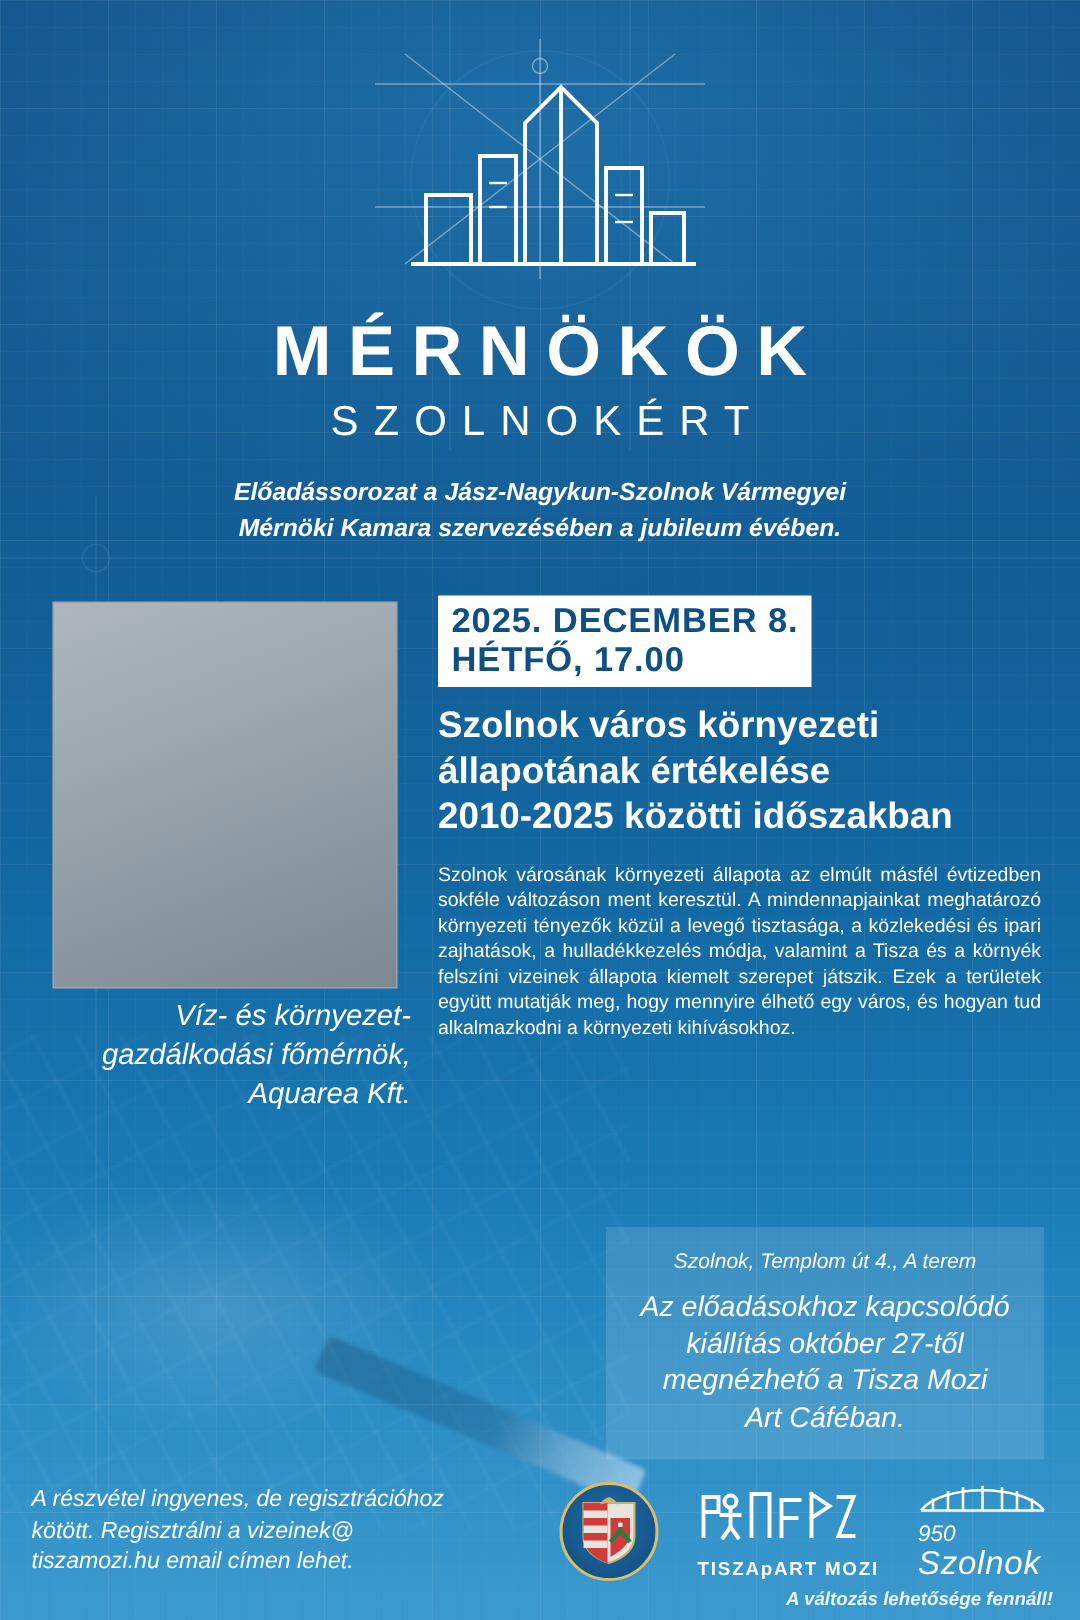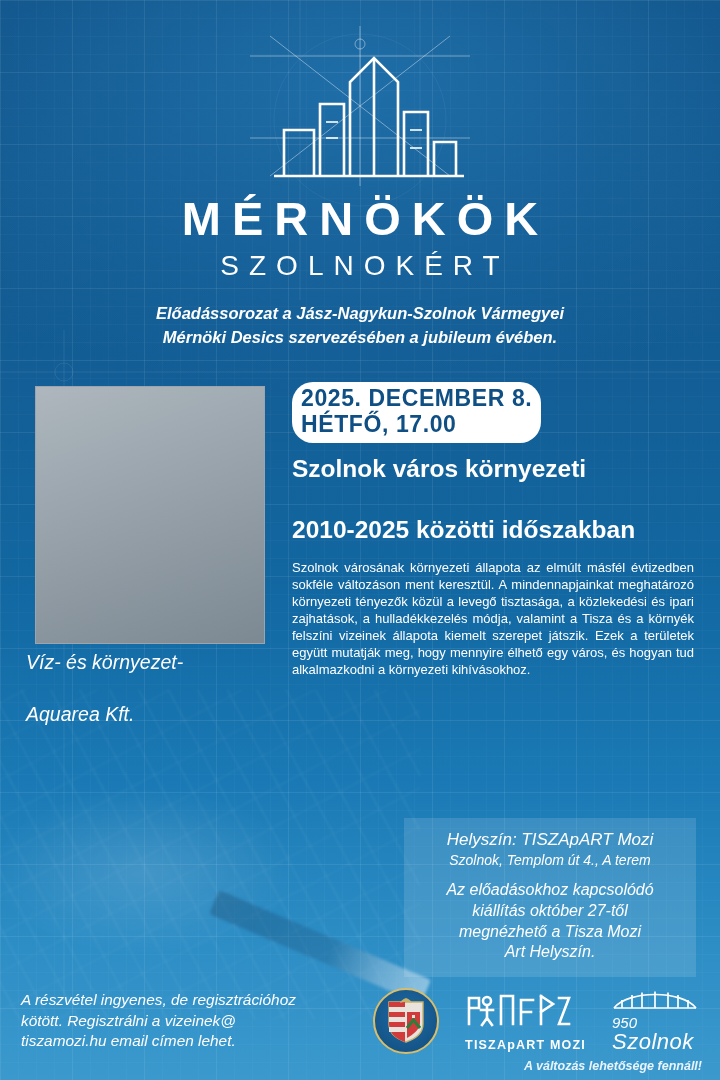--- a/index.html
+++ b/index.html
@@ -62,21 +62,21 @@
 
   
   .logo-wrap {
     position: relative;
     width: 100%;
     padding-top: 26px;
     text-align: center;
   }
   .logo-mark { display: block; margin: 0 auto; }
   .brand-title {
-    margin: 8px 0 0 0;
+    margin: 23px 0 0 0;
     font-size: 47px;
     letter-spacing: 11px;
     font-weight: 700;
     text-indent: 11px;
     line-height: 1.05;
   }
   .brand-sub {
     margin: 7px 0 0 0;
     font-size: 28px;
     letter-spacing: 10px;
@@ -115,37 +115,36 @@
   .speaker-name {
     margin: 20px 0 0 0;
     text-align: center;
     font-size: 27px;
     font-style: italic;
     font-weight: 700;
     letter-spacing: .3px;
   }
   .speaker-role {
     margin: 6px 0 0 0;
-    text-align: left;
+    text-align: right;
     font-size: 19.5px;
     font-style: italic;
     line-height: 1.32;
   }
 
   .right-col { flex: 1 1 auto; padding-top: 4px; }
   .date-badge {
     display: inline-block;
     background: #ffffff;
     color: #0f4f84;
     font-weight: 700;
     font-size: 23px;
     letter-spacing: .6px;
     padding: 4px 9px 5px 9px;
     line-height: 1.12;
-    border-radius: 21px;
   }
   .date-badge .l2 { display: block; }
   .lecture-title {
     margin: 11px 0 0 0;
     font-size: 24.5px;
     font-weight: 700;
     line-height: 1.26;
   }
   .abstract {
     margin: 14px 0 0 0;
@@ -160,21 +159,21 @@
     right: 24px;
     top: 818px;
     width: 292px;
     background: rgba(255,255,255,0.13);
     padding: 12px 14px 14px 14px;
     text-align: center;
     font-style: italic;
   }
   .venue .v-main { font-size: 17px; }
   .venue .v-sub { font-size: 14px; margin-top: 2px; }
-  .venue .v-exhibit { font-size: 16px; margin-top: 12px; line-height: 1.3; }
+  .venue .v-exhibit { font-size: 19px; margin-top: 12px; line-height: 1.3; }
 
   
   .footer {
     position: absolute;
     left: 5px; right: 0; bottom: 0;
     height: 118px;
     display: flex;
     align-items: center;
     padding: 0 16px 0 16px;
   }
@@ -268,21 +267,21 @@
         <line x1="170" y1="104" x2="182" y2="104" stroke-width="1.6"></line>
         <line x1="170" y1="122" x2="182" y2="122" stroke-width="1.6"></line>
       </g>
     </svg>
 
     <h1 class="brand-title">MÉRNÖKÖK</h1>
     <h2 class="brand-sub">SZOLNOKÉRT</h2>
 
     <p class="tagline">
       <span>Előadássorozat a Jász-Nagykun-Szolnok Vármegyei</span><br>
-      <span>Mérnöki Desics szervezésében a jubileum évében.</span>
+      <span>Mérnöki Kamara szervezésében a jubileum évében.</span>
     </p>
   </header>
 
   <div class="content">
 
     <div class="left-col">
       <div class="portrait">
         <div class="bg"></div>
         <svg width="230" height="258" viewBox="0 0 230 258">
           <rect x="0" y="0" width="230" height="258" fill="#9aa4ac"></rect>
@@ -306,49 +305,48 @@
           <path d="M88 92 q9 -5 18 -1" stroke="#6d3d22" stroke-width="2.4" fill="none"></path>
           <path d="M125 91 q9 -4 18 1" stroke="#6d3d22" stroke-width="2.4" fill="none"></path>
 
           <path d="M115 106 q4 12 -3 15" stroke="#c8957a" stroke-width="2.2" fill="none"></path>
           <path d="M102 138 q13 8 26 0" stroke="#a9614f" stroke-width="2.6" fill="none"></path>
         </svg>
       </div>
 
       <p class="speaker-role">
         <span>Víz- és környezet-</span><br>
-        <br>
+        <span>gazdálkodási főmérnök,</span><br>
         <span>Aquarea Kft.</span>
       </p>
     </div>
 
     <div class="right-col">
       <div class="date-badge">
         <span>2025. DECEMBER 8.</span>
         <span class="l2">HÉTFŐ, 17.00</span>
       </div>
 
       <h3 class="lecture-title">
         <span>Szolnok város környezeti</span><br>
-        <br>
+        <span>állapotának értékelése</span><br>
         <span>2010-2025 közötti időszakban</span>
       </h3>
 
       <p class="abstract">Szolnok városának környezeti állapota az elmúlt másfél évtizedben sokféle változáson ment keresztül. A mindennapjainkat meghatározó környezeti tényezők közül a levegő tisztasága, a közlekedési és ipari zajhatások, a hulladékkezelés módja, valamint a Tisza és a környék felszíni vizeinek állapota kiemelt szerepet játszik. Ezek a területek együtt mutatják meg, hogy mennyire élhető egy város, és hogyan tud alkalmazkodni a környezeti kihívásokhoz.</p>
     </div>
   </div>
 
   <div class="venue">
-    <div class="v-main">Helyszín: TISZApART Mozi</div>
     <div class="v-sub">Szolnok, Templom út 4., A terem</div>
     <div class="v-exhibit">
       <span>Az előadásokhoz kapcsolódó</span><br>
       <span>kiállítás október 27-től</span><br>
       <span>megnézhető a Tisza Mozi</span><br>
-      <span>Art Helyszín.</span>
+      <span>Art Cáféban.</span>
     </div>
   </div>
 
   <div class="footer">
     <div class="footer-note">
       <span>A részvétel ingyenes, de regisztrációhoz</span><br>
       <span>kötött. Regisztrálni a vizeinek@</span><br>
       <span>tiszamozi.hu email címen lehet.</span>
     </div>
 

